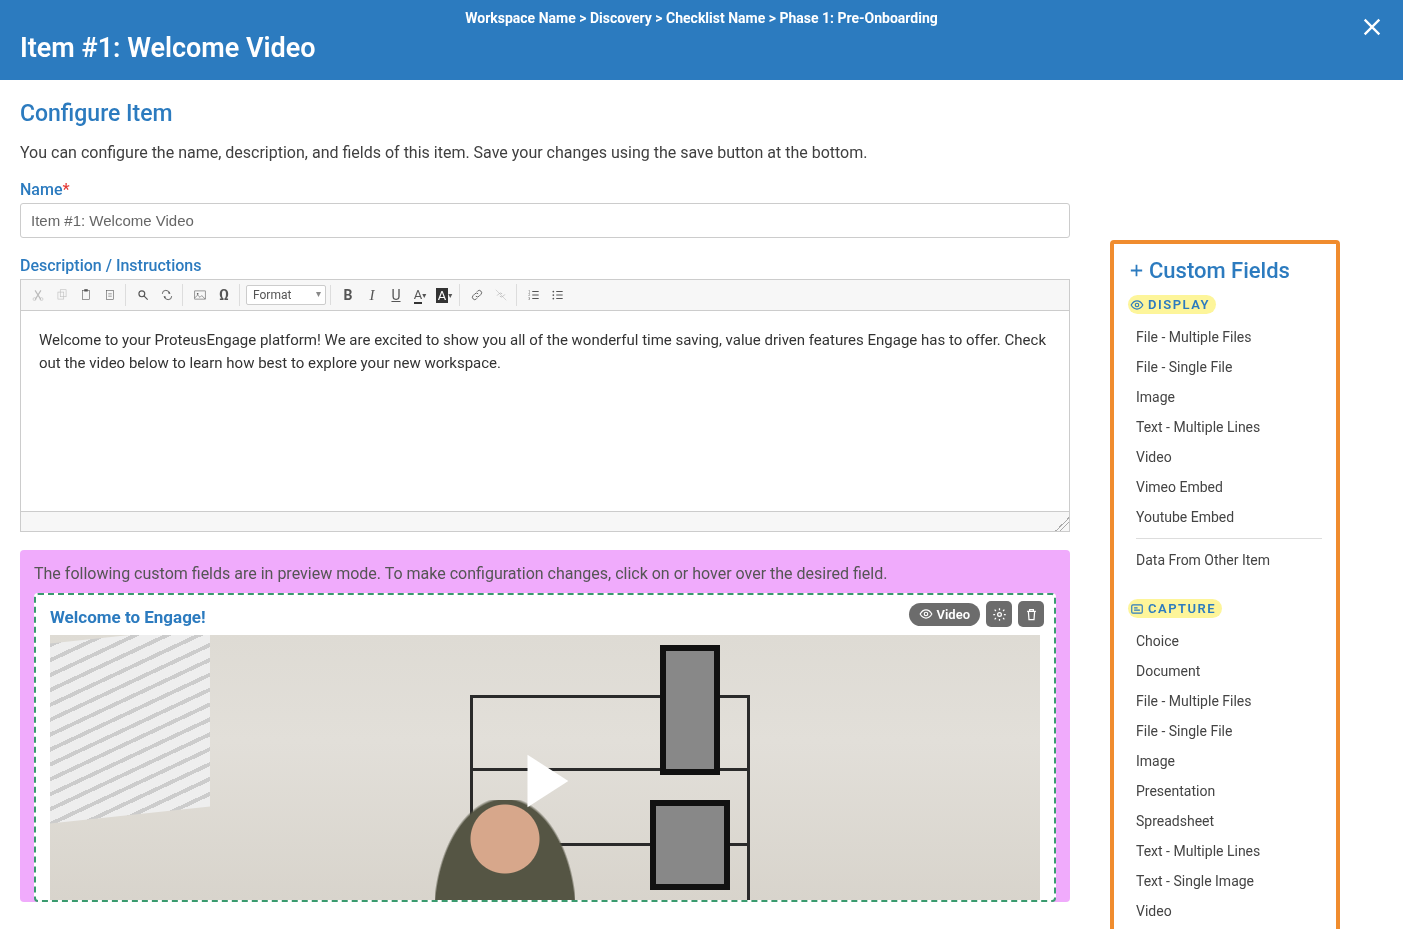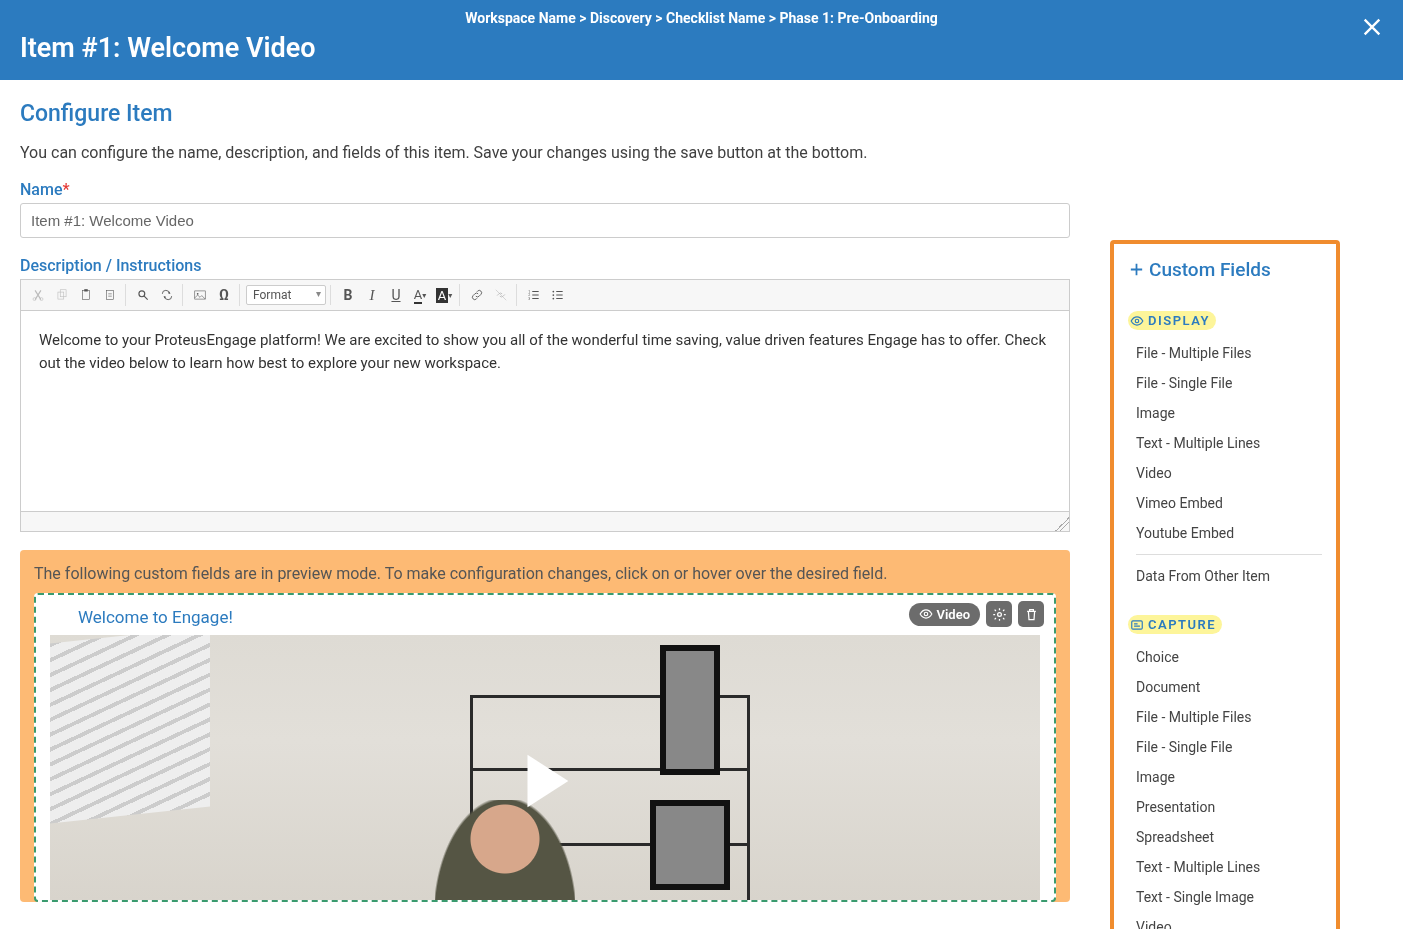--- a/index.html
+++ b/index.html
@@ -147,42 +147,41 @@
   right: 0;
   bottom: 0;
   width: 14px;
   height: 14px;
   cursor: nwse-resize;
   background: linear-gradient(135deg, transparent 50%, #aaa 50%, #aaa 55%, transparent 55%, transparent 65%, #aaa 65%, #aaa 70%, transparent 70%);
 }
 
 
 .preview-area {
-  background: #fdba74;
+  background: #f0abfc;
   border-radius: 4px;
   padding: 14px 14px 0 14px;
 }
 .preview-note {
   color: #555;
   font-size: 16px;
   margin-bottom: 10px;
 }
 .preview-field {
   border: 2px dashed #3a9b6f;
   border-radius: 4px;
   background: #fff;
   padding: 12px 14px 0 14px;
   position: relative;
 }
 .field-title {
   color: #2c7bbf;
   font-size: 17px;
-  font-weight: 400;
+  font-weight: 700;
   margin-bottom: 8px;
-  margin-left: 28px;
 }
 .field-controls {
   position: absolute;
   top: 6px;
   right: 10px;
   display: flex;
   align-items: center;
   gap: 6px;
 }
 .field-badge {
@@ -261,26 +260,26 @@
 .sidebar {
   width: 230px;
   border: 4px solid #f08c2e;
   border-radius: 4px;
   padding: 14px 14px;
   align-self: flex-start;
   margin-top: 140px;
 }
 .sidebar-title {
   color: #2c7bbf;
-  font-size: 19px;
+  font-size: 22px;
   font-weight: 500;
   display: flex;
   align-items: center;
   gap: 4px;
-  margin-bottom: 22px;
+  margin-bottom: 4px;
   cursor: pointer;
 }
 .sidebar-title svg { width: 17px; height: 17px; stroke: #2c7bbf; }
 .group-heading {
   color: #2c7bbf;
   font-size: 13px;
   font-weight: 600;
   letter-spacing: 1.5px;
   display: inline-flex;
   align-items: center;

